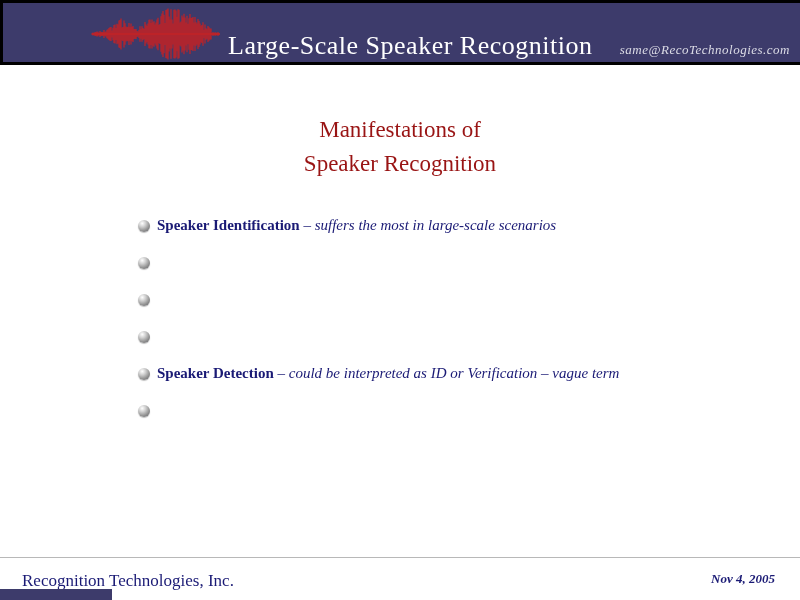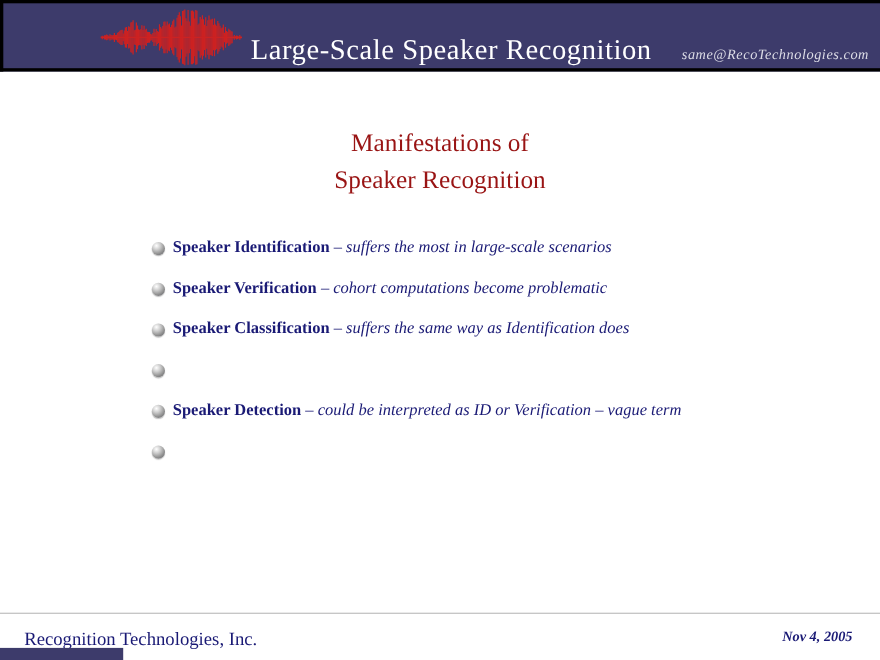--- a/index.html
+++ b/index.html
@@ -196,25 +196,23 @@
   <div>Speaker Recognition</div>
 </div>
 
 <div class="bullet-list">
     <div class="bullet-row">
       <span class="ball"></span>
       <span class="btext"><b>Speaker Identification</b><span> – </span><i>suffers the most in large-scale scenarios</i></span>
     </div>
     <div class="bullet-row">
       <span class="ball"></span>
-      <span class="btext"><b>Speaker Verification</b><span> – </span><i>cohort computations become problematic</i></span>
-    </div>
-    <div class="bullet-row">
-      <span class="ball"></span>
-      <span class="btext"><b>Speaker Classification</b><span> – </span><i>suffers the same way as Identification does</i></span>
+    </div>
+    <div class="bullet-row">
+      <span class="ball"></span>
     </div>
     <div class="bullet-row">
       <span class="ball"></span>
     </div>
     <div class="bullet-row">
       <span class="ball"></span>
       <span class="btext"><b>Speaker Detection</b><span> – </span><i>could be interpreted as ID or Verification – vague term</i></span>
     </div>
     <div class="bullet-row">
       <span class="ball"></span>

